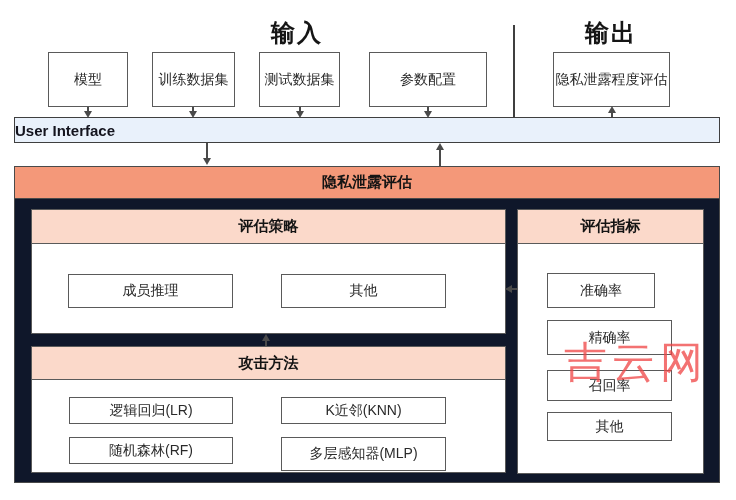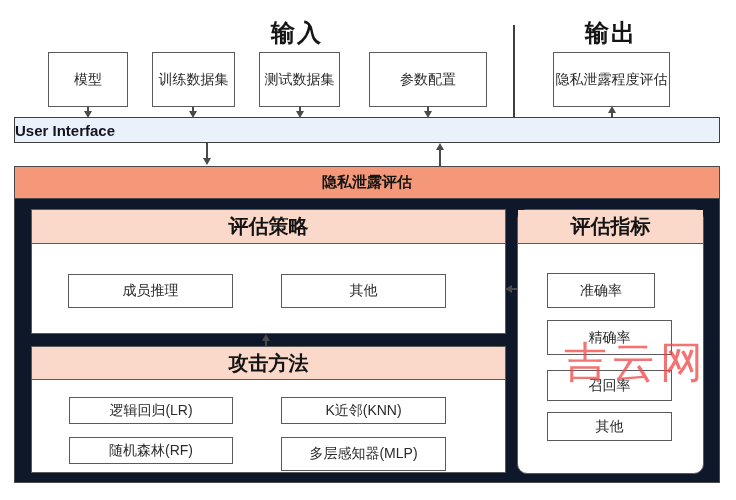--- a/index.html
+++ b/index.html
@@ -74,21 +74,21 @@
     border:1px solid #5a5a5a;
   }
 
   .panel-header {
     position:absolute;
     left:0; top:0;
     width:100%;
     background:#FBD9CA;
     border-bottom:1px solid #5a5a5a;
     display:flex; align-items:center; justify-content:center;
-    font-size:20px; font-weight:bold; color:#141414;
+    font-size:15px; font-weight:bold; color:#141414;
   }
 
   .vline {
     position:absolute;
     width:1.5px;
     background:#4a4a4a;
   }
   .hline {
     position:absolute;
     height:1.5px;
@@ -189,21 +189,21 @@
       </div>
       <div class="box" style="left:249px; top:50px; width:165px; height:27px;">K近邻(KNN)</div>
       <div class="box" style="left:37px; top:50px; width:164px; height:27px;">逻辑回归(LR)</div>
       <div class="box" style="left:37px; top:90px; width:164px; height:27px;">随机森林(RF)</div>
       <div class="box" style="left:249px; top:90px; width:165px; height:34px;">多层感知器(MLP)</div>
     </div>
 
     <div class="hline" style="left:495px; top:121px; width:9px;"></div>
     <div class="ah-left" style="left:490px; top:118px;"></div>
 
-    <div class="panel" style="left:502px; top:42px; width:187px; height:265px;border-radius:10px;">
+    <div class="panel" style="left:502px; top:42px; width:187px; height:265px;">
       <div class="panel-header" style="height:34px;">
         <span>评估指标</span>
       </div>
       <div class="box" style="left:29px; top:63px; width:108px; height:35px;">准确率</div>
       <div class="box" style="left:29px; top:110px; width:125px; height:35px;">精确率</div>
       <div class="box" style="left:29px; top:160px; width:125px; height:31px;">召回率</div>
       <div class="box" style="left:29px; top:202px; width:125px; height:29px;">其他</div>
     </div>
   </div>
 

